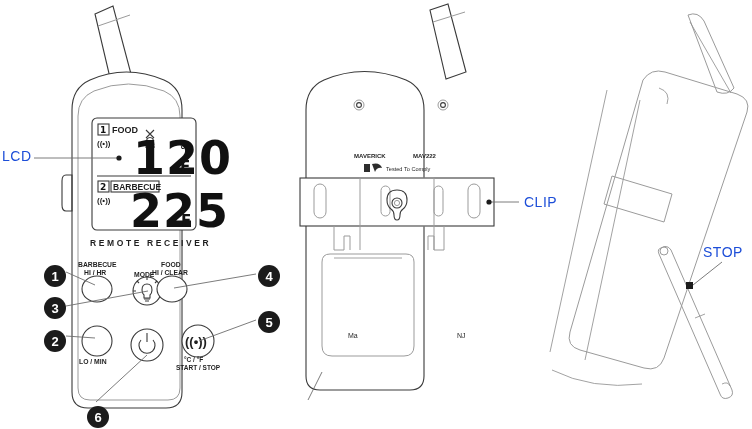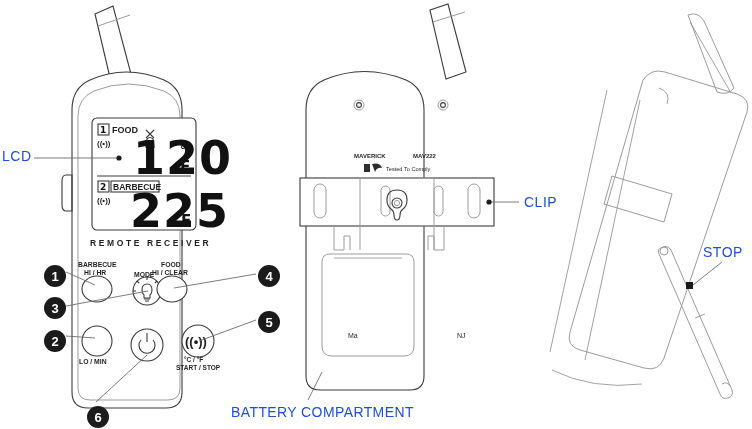--- a/index.html
+++ b/index.html
@@ -225,21 +225,20 @@
     <rect class="dot" x="686" y="282" width="7" height="7"></rect>
     <line class="leader" x1="693" y1="285" x2="722" y2="262"></line>
 
     <path class="ln-t" d="M552,370 q40,20 90,14"></path>
   </g>
 </svg>
 
 <div class="lbl" id="lcd-label">LCD</div>
 <div class="lbl" id="clip-label">CLIP</div>
 <div class="lbl" id="stand-label">STOP</div>
-<div class="lbl" id="battery-label">BATTERY COMPARTMENT</div>
 
 <div class="callout" id="co1" style="left: 44px; top: 265px;">1</div>
 <div class="callout" id="co2" style="left: 44px; top: 330px;">2</div>
 <div class="callout" id="co3" style="left: 44px; top: 297px;">3</div>
 <div class="callout" id="co4" style="left: 258px; top: 265px;">4</div>
 <div class="callout" id="co5" style="left: 258px; top: 311px;">5</div>
 <div class="callout" id="co6" style="left: 87px; top: 406px;">6</div>
 
 </div>
 

